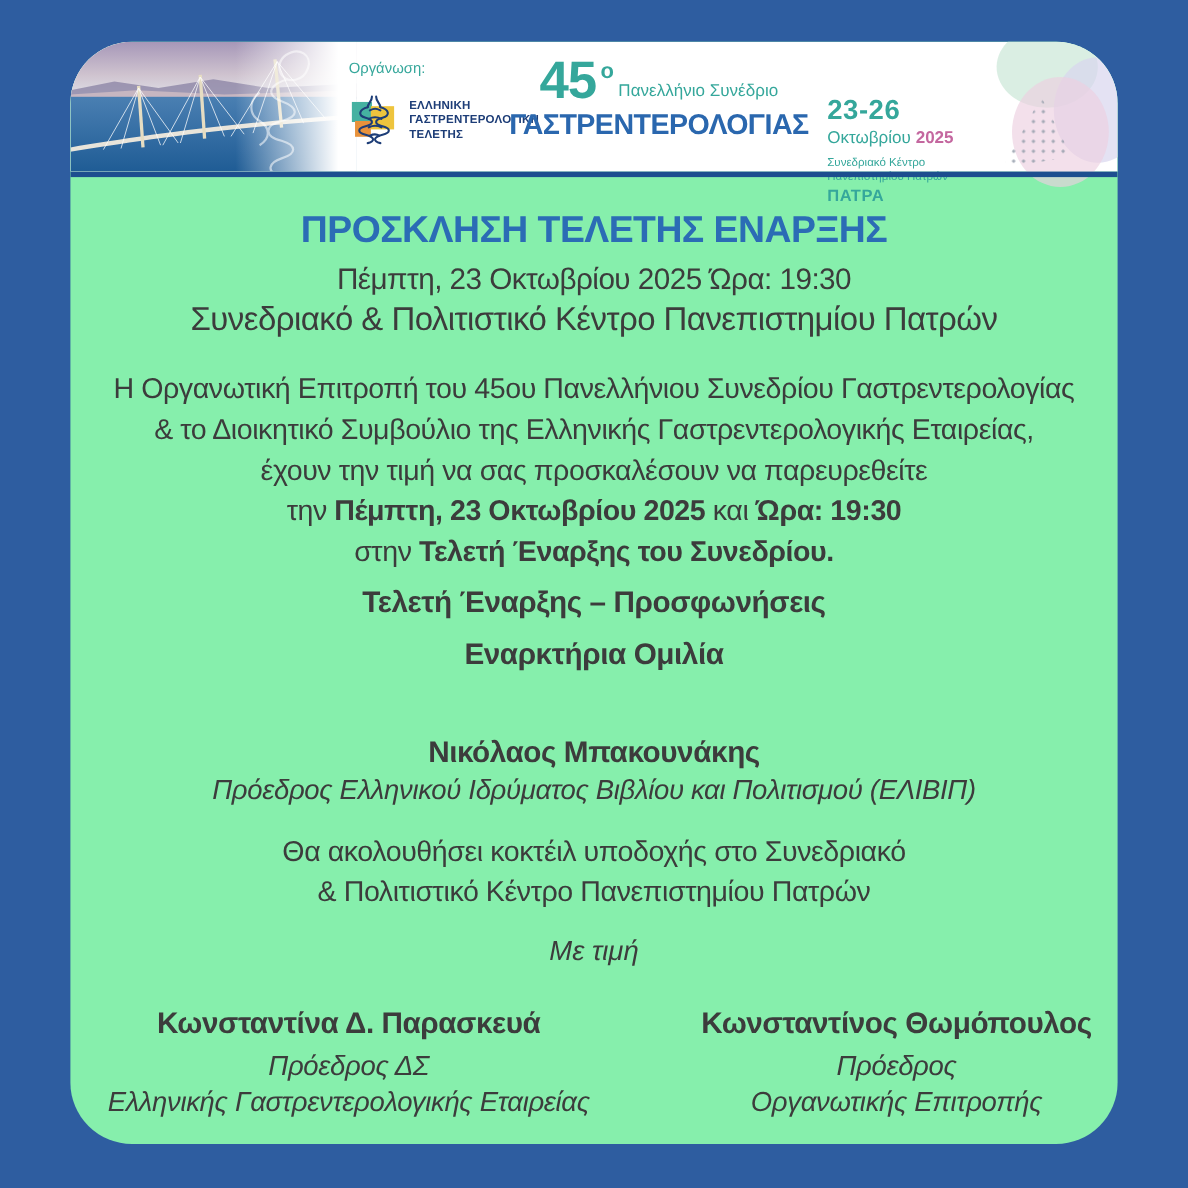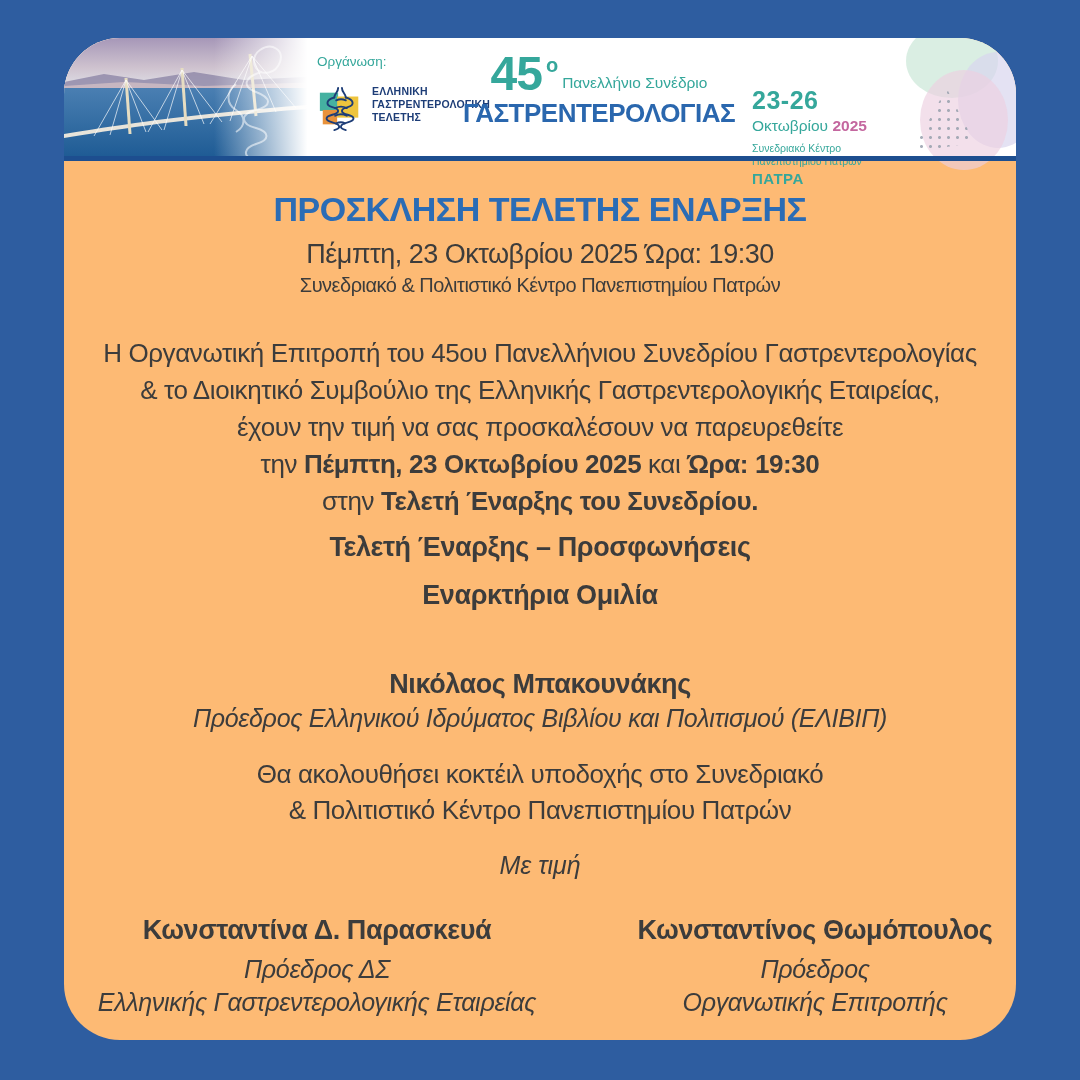--- a/index.html
+++ b/index.html
@@ -4,33 +4,33 @@
 <style>
   html, body { margin:0; padding:0; }
   body {
     width:1080px; height:1080px; position:relative;
     background:#2e5da0;
     font-family:"Liberation Sans", sans-serif;
     overflow:hidden;
   }
   .card {
     position:absolute; left:64px; top:38px; width:952px; height:1002px;
-    background:#fdba74; border-radius:56px; overflow:hidden;
+    background:#86efac; border-radius:56px; overflow:hidden;
   }
   
   .header { position:absolute; left:0; top:0; right:0; height:118px; background:#fff; }
   .divider { position:absolute; left:0; top:118px; right:0; height:5px; background:#1d4e8f; }
 
   .bridge-wrap { position:absolute; left:0; top:0; width:260px; height:118px; overflow:hidden; }
   .bridge-fade { position:absolute; right:0; top:0; width:110px; height:118px;
     background:linear-gradient(to right, rgba(255,255,255,0), #ffffff 85%); }
 
   .organizer { position:absolute; left:253px; top:16px; }
   .organizer-label { font-size:13.5px; color:#35a79b; margin-bottom:9px; }
-  .logo-row { display:flex; align-items:flex-start; gap:7px; margin-top:16px; }
+  .logo-row { display:flex; align-items:center; gap:7px; margin-top:16px; }
   .logo-text { font-size:10.5px; font-weight:bold; color:#1d3d77; line-height:13px; letter-spacing:0.2px; }
 
   .congress { position:absolute; left:390px; top:14px; width:290px; text-align:center; color:#35a79b; }
   .congress-top { display:flex; justify-content:center; align-items:flex-end; gap:4px; }
   .congress-num { font-size:48px; font-weight:bold; line-height:44px; letter-spacing:-1px; }
   .congress-ord { font-size:20px; font-weight:bold; align-self:flex-start; margin-top:2px; }
   .congress-sub { font-size:15.5px; padding-bottom:4px; }
   .congress-title { font-size:26px; font-weight:bold; color:#2a67ae; letter-spacing:-0.5px; margin-top:2px; }
 
   .dates { position:absolute; left:688px; top:14px; line-height:1;margin-top:36px; }
@@ -50,21 +50,21 @@
     background:radial-gradient(circle, #97a0ad 1.2px, transparent 1.7px);
     background-size:9px 9px;
     clip-path:polygon(5% 95%, 55% 0%, 95% 80%);
     opacity:0.85;
   }
 
   
   .tblock { position:absolute; left:0; right:0; text-align:center; color:#3c3c3c; }
   .title { top:152px; font-size:34px; font-weight:bold; color:#2b6cb5; letter-spacing:-0.5px; }
   .dt { top:201px; font-size:27px; font-weight:normal; letter-spacing:-0.5px; }
-  .venue { top:236px; font-size:20px; letter-spacing:-0.5px; }
+  .venue { top:236px; font-size:30px; letter-spacing:-0.5px; }
   .para { top:297px; font-size:26px; line-height:37px; letter-spacing:-0.4px; }
   .prog1 { top:494px; font-size:27px; font-weight:bold; letter-spacing:-0.4px; }
   .prog2 { top:542px; font-size:27px; font-weight:bold; letter-spacing:-0.4px; }
   .lect { top:595px; font-size:27px; font-weight:bold; letter-spacing:-0.4px; }
   .speaker { top:631px; font-size:27px; font-weight:bold; letter-spacing:-0.4px; }
   .role { top:666px; font-size:25px; font-style:italic; letter-spacing:-0.3px; }
   .cocktail { top:718px; font-size:26px; line-height:36px; letter-spacing:-0.4px; }
   .closing { top:813px; font-size:25px;font-style:italic; }
   .b { font-weight:bold; }
 

